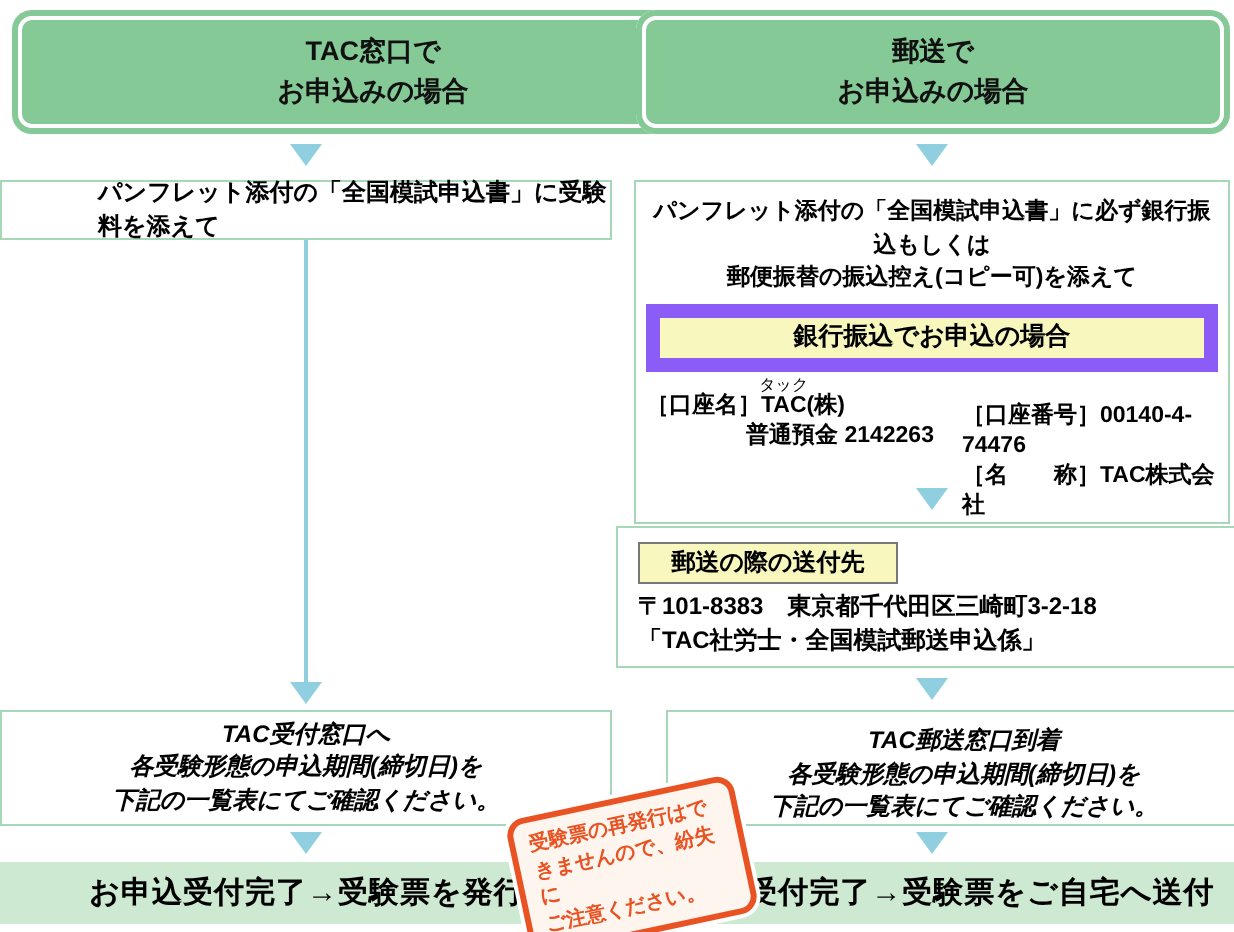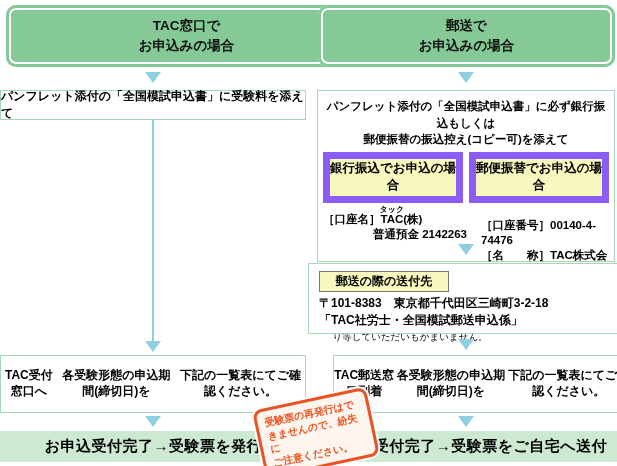--- a/index.html
+++ b/index.html
@@ -21,55 +21,55 @@
   .arr{
     position:absolute;width:0;height:0;
     border-left:8px solid transparent;border-right:8px solid transparent;
     border-top:11px solid #8FCFE0;
   }
   
   .wbox{position:absolute;background:#fff;border:1px solid #A6D7B6;box-sizing:border-box;}
   .step1-left{
     left:0;top:90px;width:306px;height:30px;
     display:flex;align-items:center;justify-content:center;
-    font-size:12px;font-weight:bold;
+    font-size:12px;font-weight:bold;padding-left:48px;
   }
   .bigbox{left:317px;top:90px;width:298px;height:172px;padding:5px 5px 0 5px;}
   .intro{
     text-align:center;font-size:11.5px;font-weight:bold;line-height:1.45;
     white-space:pre-line;margin-top:2px;
   }
   .lblrow{display:flex;gap:6px;margin-top:4px;}
   .ylabel{
     flex:1;background:#F8F7BE;border:7px solid #8b5cf6;
     font-size:12.5px;font-weight:bold;text-align:center;padding:1px 0 2px 0;
   }
   .bankrow{display:flex;margin-top:2px;}
   .bankcol{font-size:11.5px;font-weight:bold;line-height:1.3;}
   .bankcol.left{width:158px;}
   .bankcol.right{flex:1;padding-top:13px;}
-  .bankcol ruby rt{font-size:8px;font-weight:bold;}
+  .bankcol ruby rt{font-size:8px;font-weight:normal;}
   .bank-indent{padding-left:50px;}
   .notes{margin-top:3px;font-size:9.5px;line-height:1.32;font-weight:normal;}
   .notes div{padding-left:1em;text-indent:-1em;}
   
   .vline{position:absolute;left:152px;top:120px;width:2px;height:222px;background:#8FCFE0;}
   
   .sendbox{left:308px;top:263px;width:352px;height:71px;}
   .sendlabel{
     display:inline-block;background:#F8F7BE;border:1px solid #777;
     font-size:12px;font-weight:bold;text-align:center;
     width:128px;margin:7px 0 3px 10px;padding:1px 0;
   }
   .sendline{font-size:12px;font-weight:bold;line-height:1.45;padding-left:10px;}
   
   .deadbox{
-    height:58px;top:355px;display:flex;
+    height:58px;top:355px;display:flex;flex-direction:column;
     align-items:center;justify-content:center;gap:1px;
-    font-size:12px;font-weight:bold;line-height:1.3;text-align:center;
+    font-size:12px;font-weight:bold;line-height:1.3;text-align:center;font-style:italic;
   }
   .deadbox .red{color:#000000;}
   .dead-left{left:0;width:306px;}
   .dead-right{left:333px;width:298px;justify-content:flex-end;}
   
   .bar{
     position:absolute;top:431px;height:31px;background:#CEE9D2;
     display:flex;align-items:center;justify-content:center;
     font-size:15px;font-weight:bold;letter-spacing:0.5px;
   }
@@ -110,21 +110,20 @@
 
   <div class="hdr hdr-right">郵送で
 お申込みの場合</div>
   <div class="arr" style="left:458px;top:72px;"></div>
 
   <div class="wbox bigbox">
     <div class="intro">パンフレット添付の「全国模試申込書」に必ず銀行振込もしくは
 郵便振替の振込控え(コピー可)を添えて</div>
     <div class="lblrow">
       <div class="ylabel">銀行振込でお申込の場合</div>
-      <div class="ylabel">郵便振替でお申込の場合</div>
     </div>
     <div class="bankrow">
       <div class="bankcol left">
         <div><span>［口座名］</span><ruby><span>TAC</span><rt>タック</rt></ruby><span>(株)</span></div>
         <div class="bank-indent">普通預金 2142263</div>
       </div>
       <div class="bankcol right">
         <div>［口座番号］00140-4-74476</div>
         <div>［名　　称］TAC株式会社</div>
       </div>

